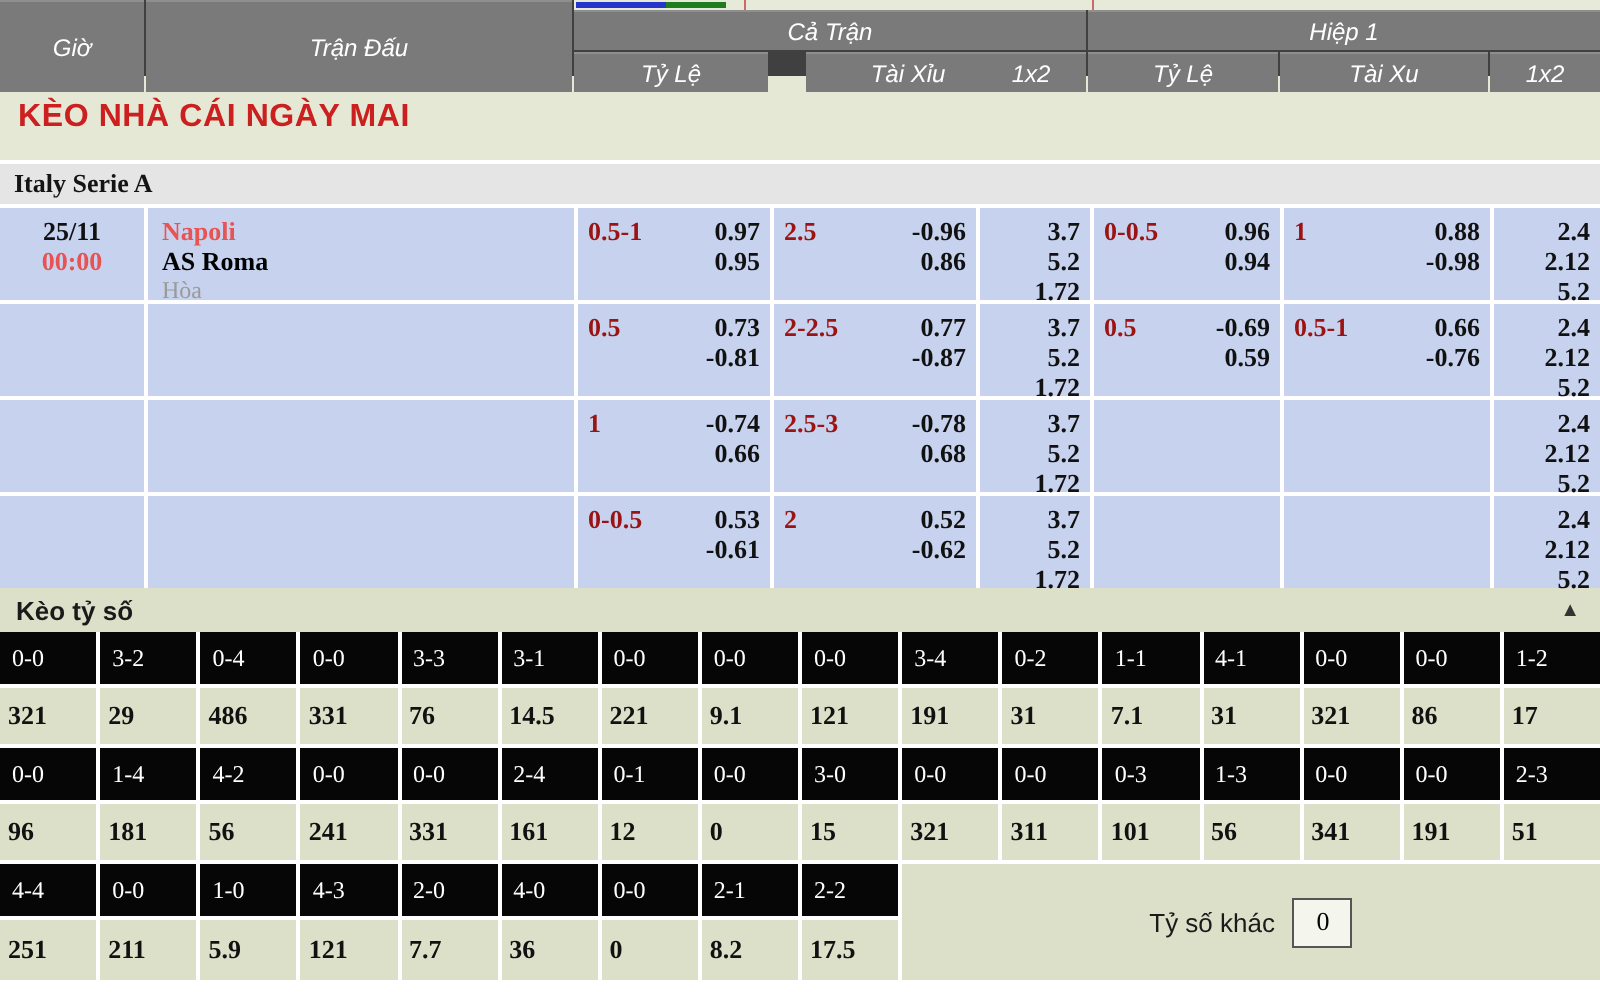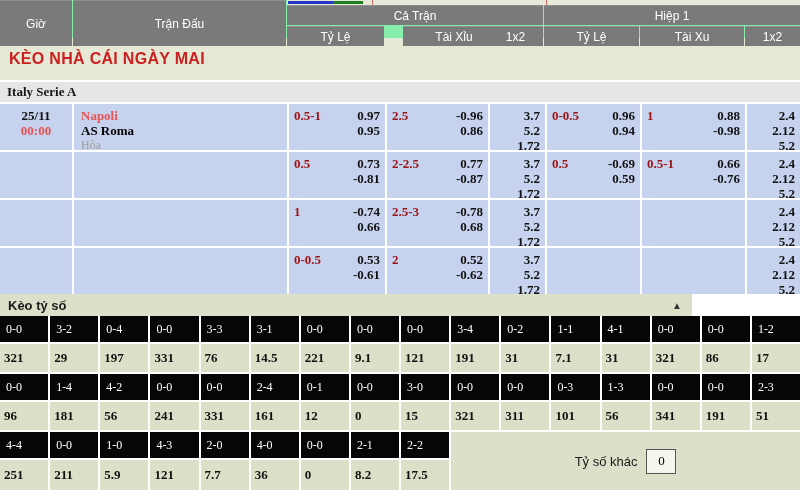--- a/index.html
+++ b/index.html
@@ -2,21 +2,21 @@
 <html><head>
 <meta charset="utf-8">
 <style>
   * { margin:0; padding:0; box-sizing:border-box; }
   html,body { width:800px; height:500px; overflow:hidden; }
   body { font-family:"Liberation Sans", sans-serif; background:#ffffff; }
 
   .page { width:800px; height:500px; background:#fff; }
 
   
-  .hdr { position:relative; width:800px; height:38px; background:#86efac; }
+  .hdr { position:relative; width:800px; height:38px; background:#404040;font-style:italic; }
   .hcell { position:absolute; background:#7a7a7a; color:#fff; font-size:12px;
            display:flex; align-items:center; justify-content:center;
            border-top:1px solid #8f8f8f; }
   .h-gio      { left:0;   top:0; width:72px;  height:46px; }
   .h-trandau  { left:73px; top:0; width:213px; height:46px; }
   .top-strip  { position:absolute; left:287px; top:0; width:513px; height:5px; background:#e7ead8; }
   .strip-blue { position:absolute; left:288px; top:1px; width:45px; height:3px; background:#2336c9; }
   .strip-green{ position:absolute; left:333px; top:1px; width:30px; height:3px; background:#1e7d1e; }
   .red-tick   { position:absolute; top:0; width:1px; height:5px; background:#cc6a6a; }
   .grp-full { left:287px; top:5px; width:256px; height:20px; }
@@ -50,21 +50,21 @@
   .c-match { padding:4px 0 0 7px; }
   .c-match .m-home { color:#e85353; }
   .c-match .m-away { color:#000000; }
   .c-match .m-draw { color:#9a9a9a; font-weight:normal; font-size:12px; }
   .c-match span, .c-time span { display:block; }
   .line-label { position:absolute; left:5px; top:4px; color:#9b1313; }
   .vals { text-align:right; padding:4px 5px 0 0; }
   .vals div { min-height:15px; }
 
   
-  .score-bar { width:692px; height:22px; background:#dce0c8; display:flex;
+  .score-bar { width:800px; height:22px; background:#dce0c8; display:flex;
                align-items:center; justify-content:space-between; padding:0 10px 0 8px; }
   .score-bar .sb-title { font-weight:bold; font-size:13px; color:#1a1a1a; }
   .score-bar .arrow { font-size:10px; color:#333; cursor:pointer; }
 
   .score-grid { display:grid; width:800px;
                 grid-template-columns:repeat(16, 1fr);
                 grid-template-rows:26px 28px 26px 28px 26px 30px;
                 gap:2px; background:#fff; }
   .s-cell { background:#060606; color:#fff; font-weight:normal; font-size:12px;
             font-family:"Liberation Serif","DejaVu Serif",serif;
@@ -278,21 +278,21 @@
   <div class="score-grid" id="score-grid">
     <div class="other-panel">
       <span class="other-label">Tỷ số khác</span>
       <div class="other-box">0</div>
     </div>
   <div class="s-cell" style="grid-area: 1 / 1;">0-0</div>
       <div class="v-cell" style="grid-area: 2 / 1;">321</div>
       <div class="s-cell" style="grid-area: 1 / 2;">3-2</div>
       <div class="v-cell" style="grid-area: 2 / 2;">29</div>
       <div class="s-cell" style="grid-area: 1 / 3;">0-4</div>
-      <div class="v-cell" style="grid-area: 2 / 3;">197</div>
+      <div class="v-cell" style="grid-area: 2 / 3;">486</div>
       <div class="s-cell" style="grid-area: 1 / 4;">0-0</div>
       <div class="v-cell" style="grid-area: 2 / 4;">331</div>
       <div class="s-cell" style="grid-area: 1 / 5;">3-3</div>
       <div class="v-cell" style="grid-area: 2 / 5;">76</div>
       <div class="s-cell" style="grid-area: 1 / 6;">3-1</div>
       <div class="v-cell" style="grid-area: 2 / 6;">14.5</div>
       <div class="s-cell" style="grid-area: 1 / 7;">0-0</div>
       <div class="v-cell" style="grid-area: 2 / 7;">221</div>
       <div class="s-cell" style="grid-area: 1 / 8;">0-0</div>
       <div class="v-cell" style="grid-area: 2 / 8;">9.1</div>

